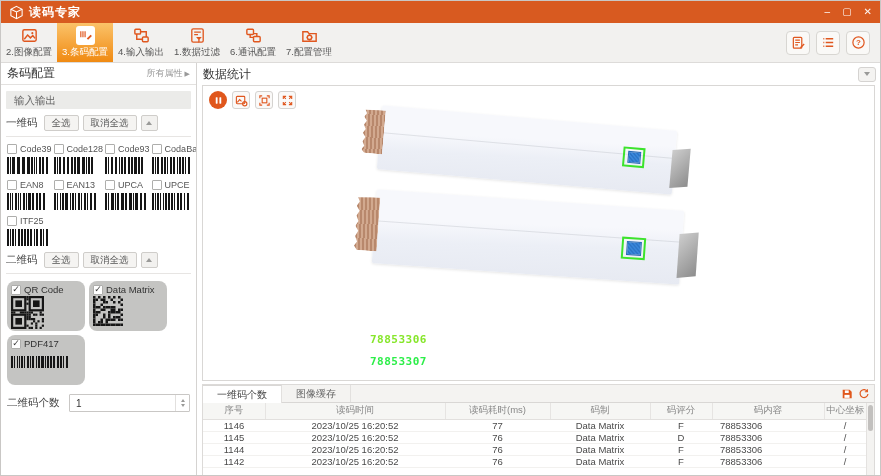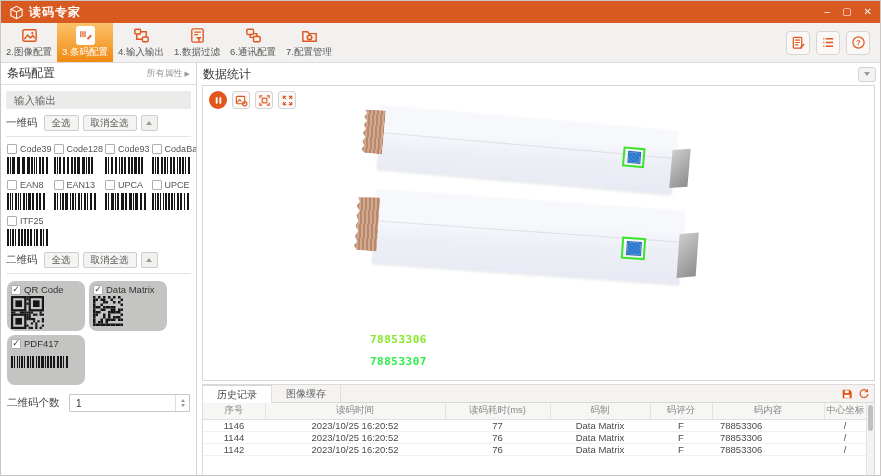--- a/index.html
+++ b/index.html
@@ -698,21 +698,21 @@
           </div>
           <div class="results">
             <div class="res r1">78853306</div>
             <div class="res r2">78853307</div>
           </div>
         </div>
       </div>
 
       <div class="history">
         <div class="htabs">
-          <div class="htab active">历史记录</div>
+          <div class="htab active">一维码个数</div>
           <div class="htab">图像缓存</div>
           <div class="hicons">
             <span class="hicon">
                 <svg viewBox="0 0 14 14" width="12" height="12">
                   <path d="M2 2 h8 l2.5 2.5 V12 H2 Z" fill="#e0571c"></path>
                   <rect x="4" y="8" width="6" height="3.5" fill="#fff"></rect>
                   <rect x="4.5" y="2.8" width="4.5" height="3" fill="#fff"></rect>
                 </svg>
               </span>
             <span class="hicon">
@@ -751,20 +751,29 @@
             <tr>
               <td>1146</td>
               <td>2023/10/25 16:20:52</td>
               <td>77</td>
               <td>Data Matrix</td>
               <td>F</td>
               <td class="c5">78853306</td>
               <td>/</td>
             </tr>
             <tr>
+              <td>1145</td>
+              <td>2023/10/25 16:20:52</td>
+              <td>76</td>
+              <td>Data Matrix</td>
+              <td>D</td>
+              <td class="c5">78853306</td>
+              <td>/</td>
+            </tr>
+            <tr>
               <td>1144</td>
               <td>2023/10/25 16:20:52</td>
               <td>76</td>
               <td>Data Matrix</td>
               <td>F</td>
               <td class="c5">78853306</td>
               <td>/</td>
             </tr>
             <tr>
               <td>1142</td>

